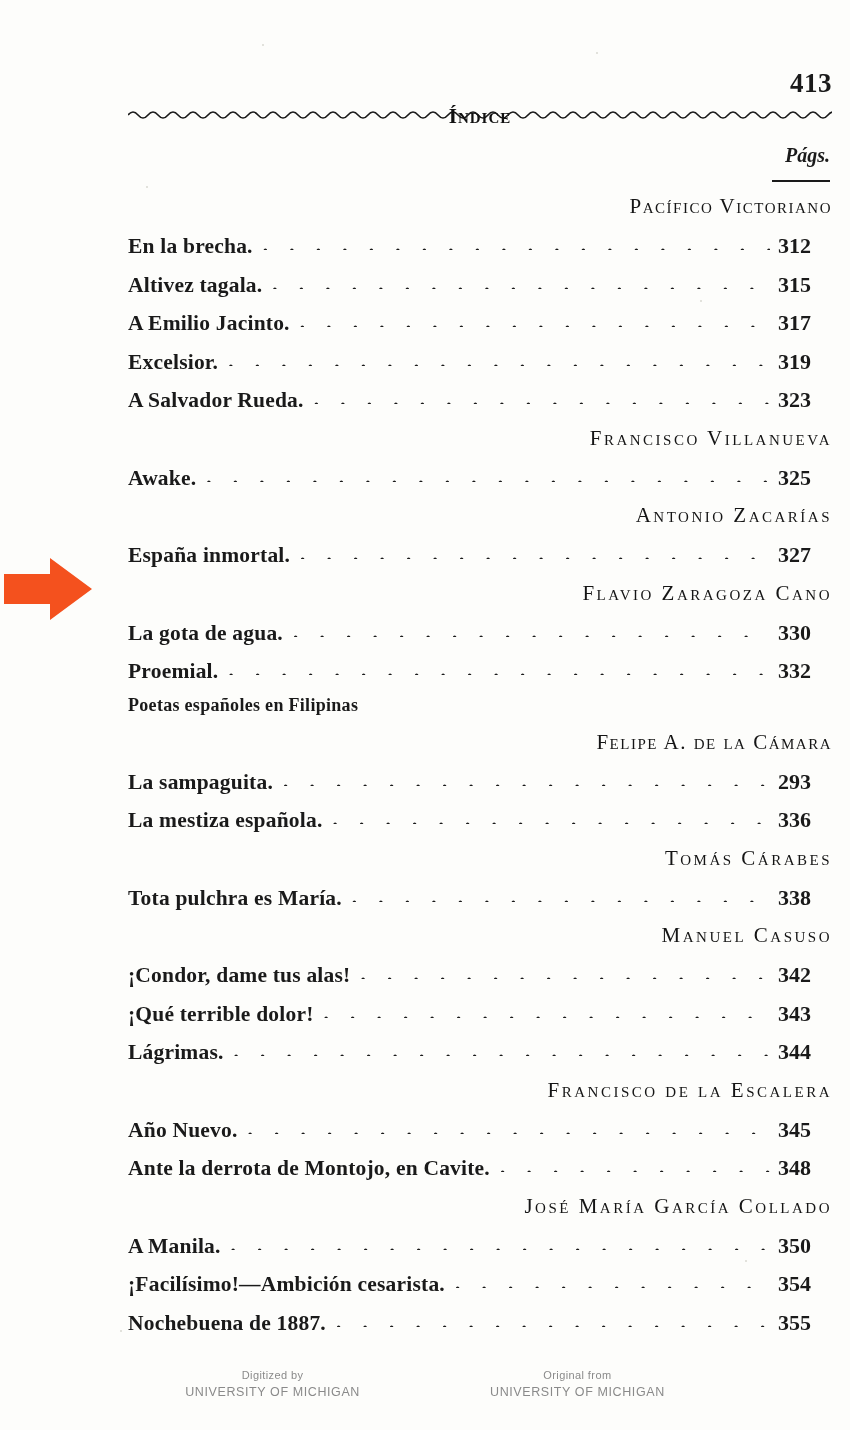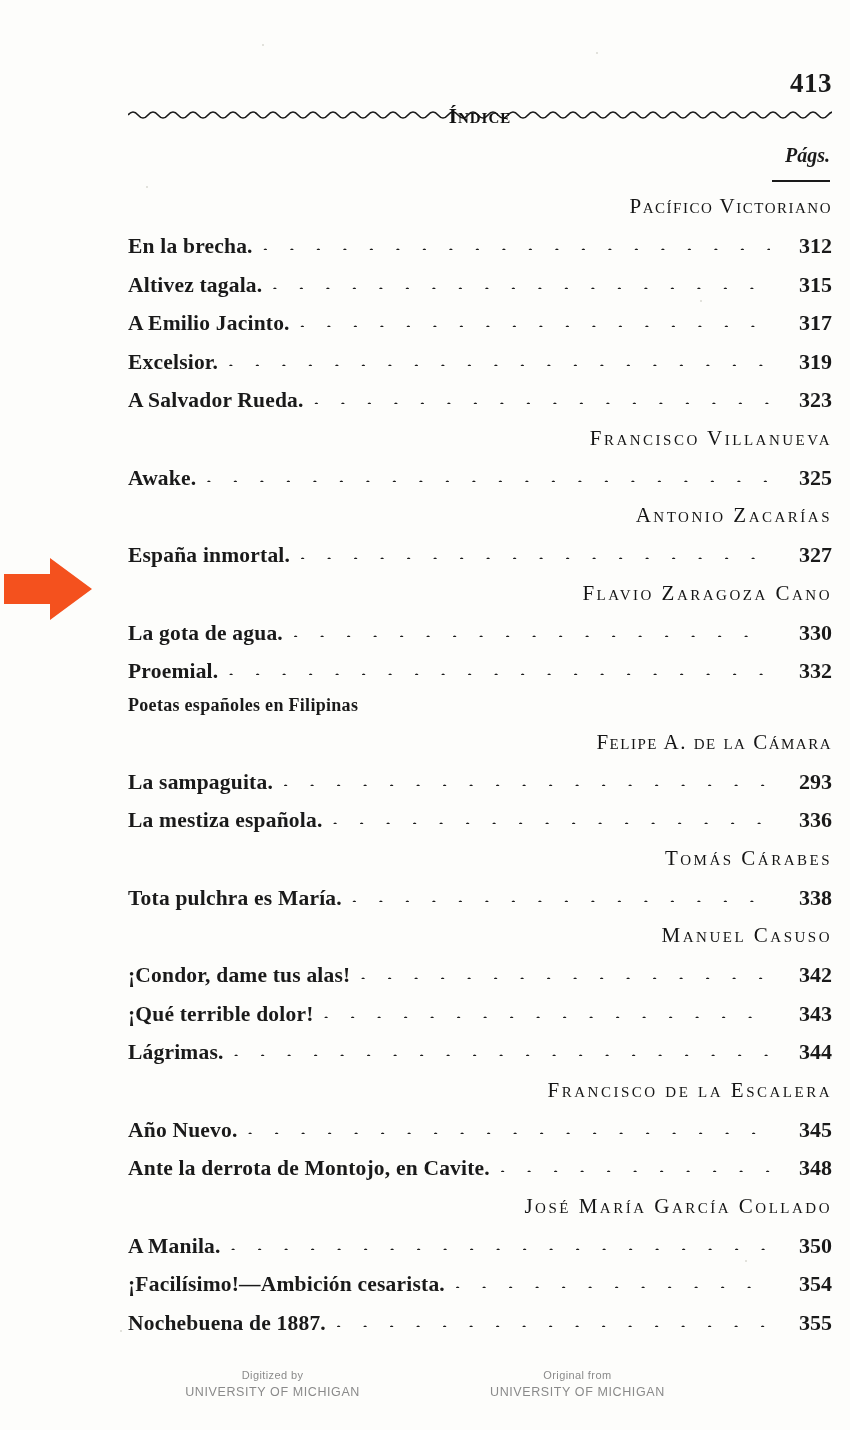--- a/index.html
+++ b/index.html
@@ -134,21 +134,21 @@
     content: ". . . . . . . . . . . . . . . . . . . . . . . . . . . . . . . . . . . . . . . . . . . . . . . . . . . . . . . . . .";
     letter-spacing: 8px;
     font-size: 21px;
     color: #1a1a1a;
     display: block;
     line-height: 10px;
   }
   .entry .page-no {
     flex: 0 0 auto;
     width: 54px;
-    text-align: right;
+    text-align: left;
     font-weight: 700;
     font-size: 22px;
   }
 
   
   .arrow {
     position: absolute;
     left: 4px;
     top: 556px;
     width: 88px;

